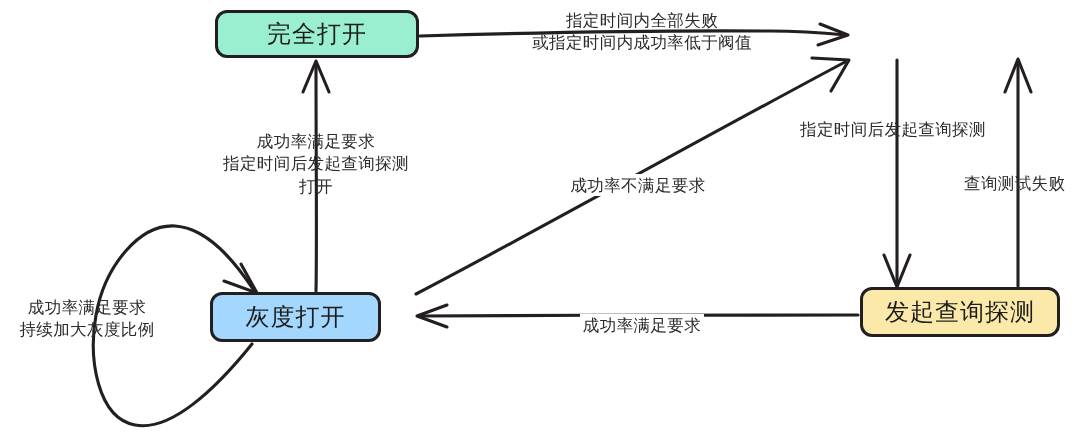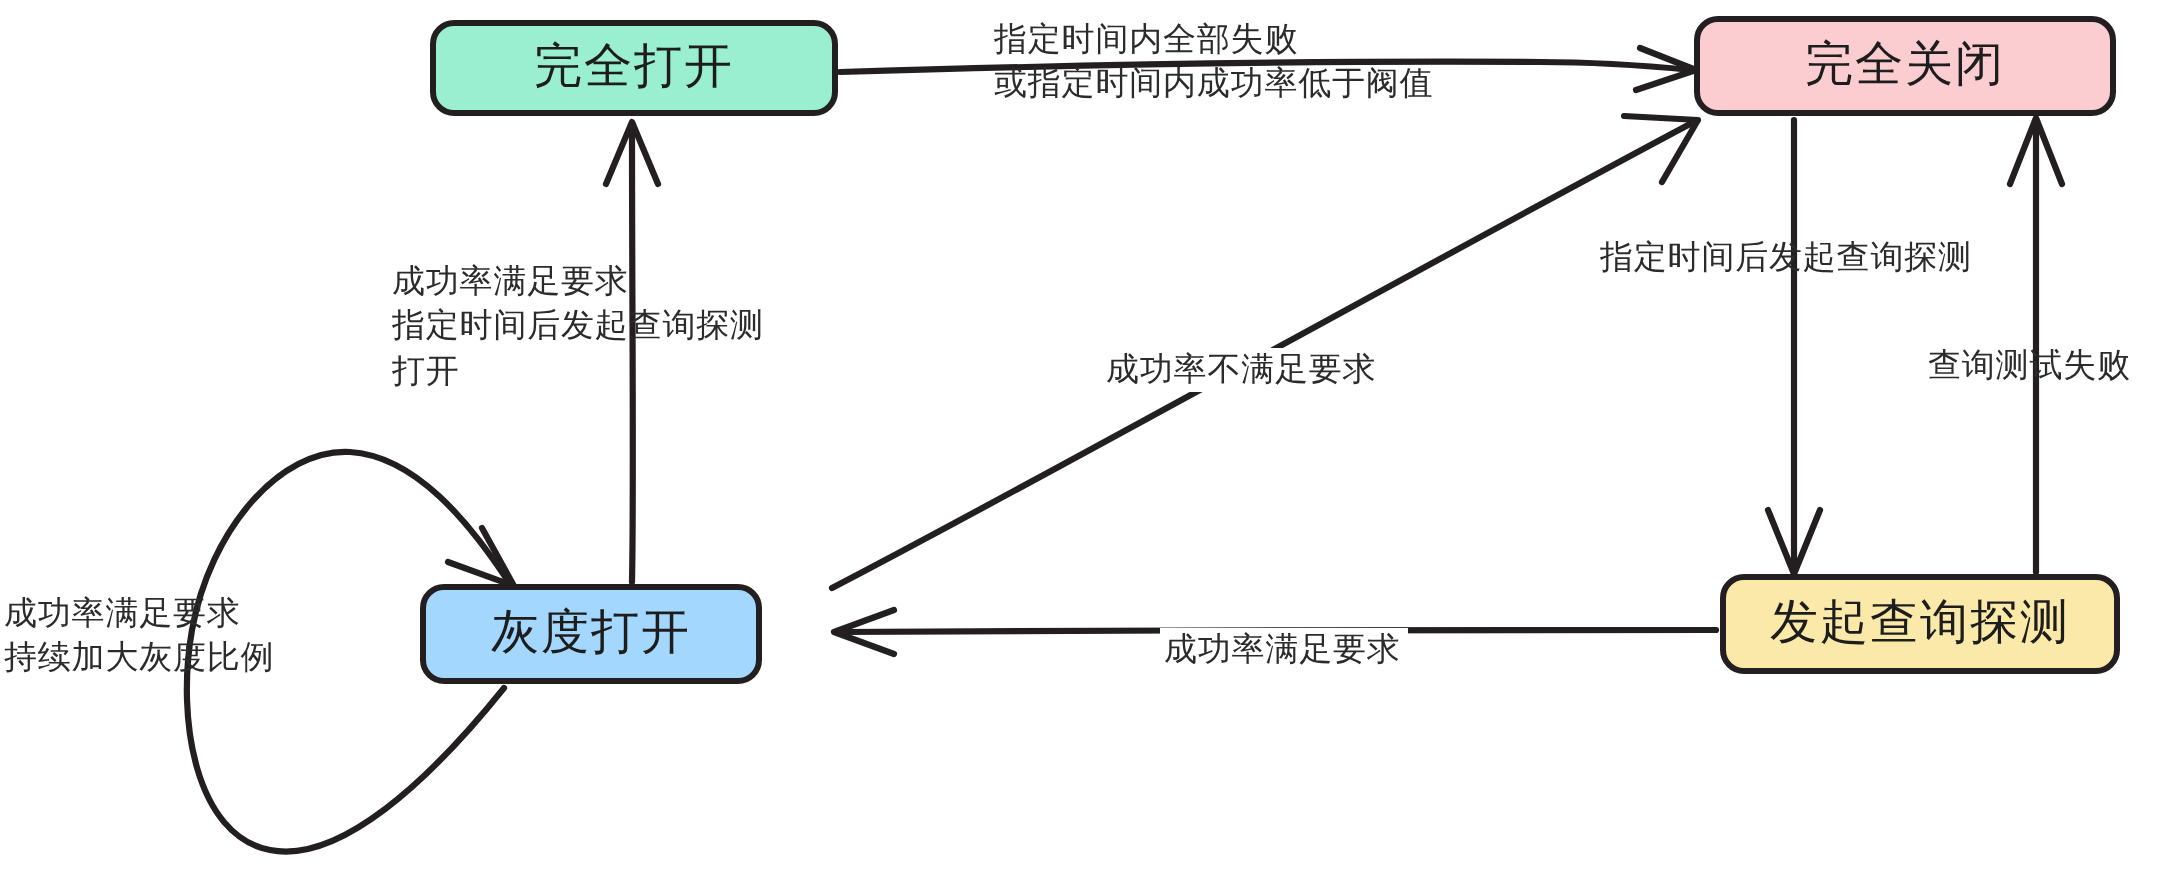--- a/index.html
+++ b/index.html
@@ -54,21 +54,21 @@
   .node-fully-open   { left: 215px; top: 10px;  width: 204px; height: 48px; background: #99efd0; }
   .node-fully-closed { left: 847px; top: 8px;   width: 211px; height: 50px; background: #fbcdd0; }
   .node-gray-open    { left: 210px; top: 292px; width: 171px; height: 50px; background: #a3d7fd; }
   .node-probe        { left: 860px; top: 287px; width: 200px; height: 50px; background: #fae9a8; }
 
   .edge-label {
     position: absolute;
     color: #2b2b2b;
     font-size: 16.5px;
     line-height: 1.36;
-    text-align: left;
+    text-align: center;
     white-space: nowrap;
     letter-spacing: 0.4px;
   }
   .edge-label.on-line {
     background: #ffffff;
     padding: 0 2px;
     margin-top: 11px;
   }
   .lbl-close-from-open { left: 497px; top: 9px;  width: 290px; }
   .lbl-open-from-gray  { left: 196px; top: 130px; width: 240px; }
@@ -116,21 +116,20 @@
     </g>
 
     <g>
       <path class="edge-path" d="M 858 315 C 760 315, 560 315, 419 316"></path>
       <path class="arrow-head" d="M 447 305 L 417 316 L 447 327"></path>
     </g>
   </svg>
 
   <div class="node node-fully-open">完全打开</div>
 
-  <div class="node node-fully-closed">完全关闭</div>
 
   <div class="node node-gray-open">灰度打开</div>
 
   <div class="node node-probe">发起查询探测</div>
 
   <div class="edge-label lbl-close-from-open">
     <div>指定时间内全部失败</div>
     <div>或指定时间内成功率低于阀值</div>
   </div>
 

